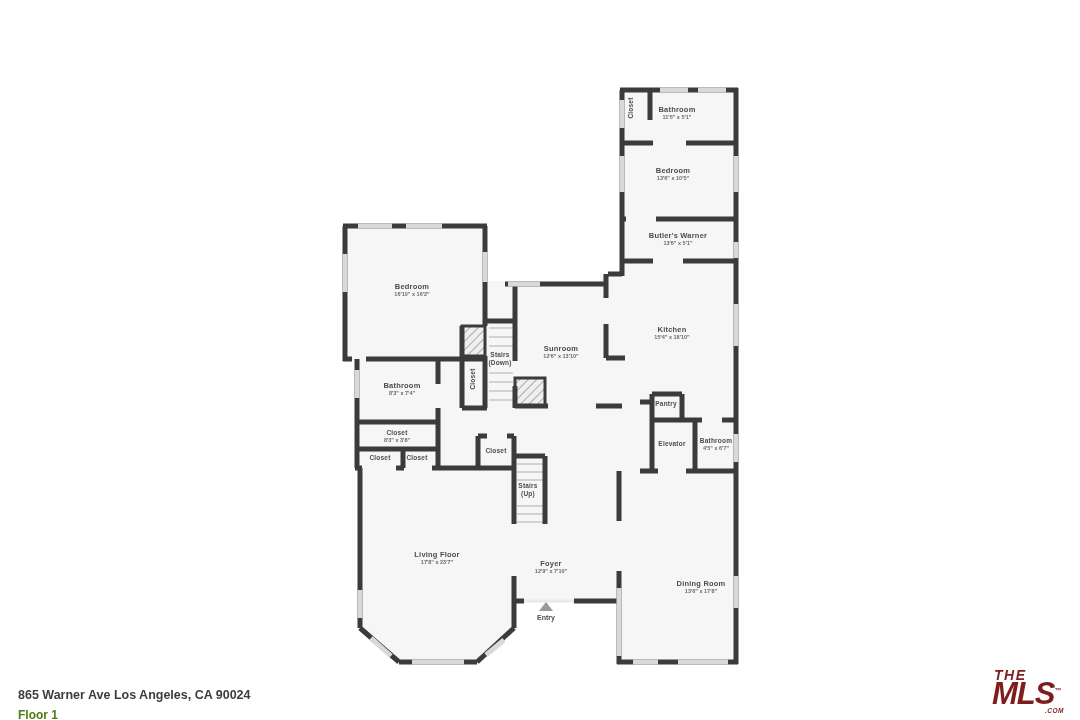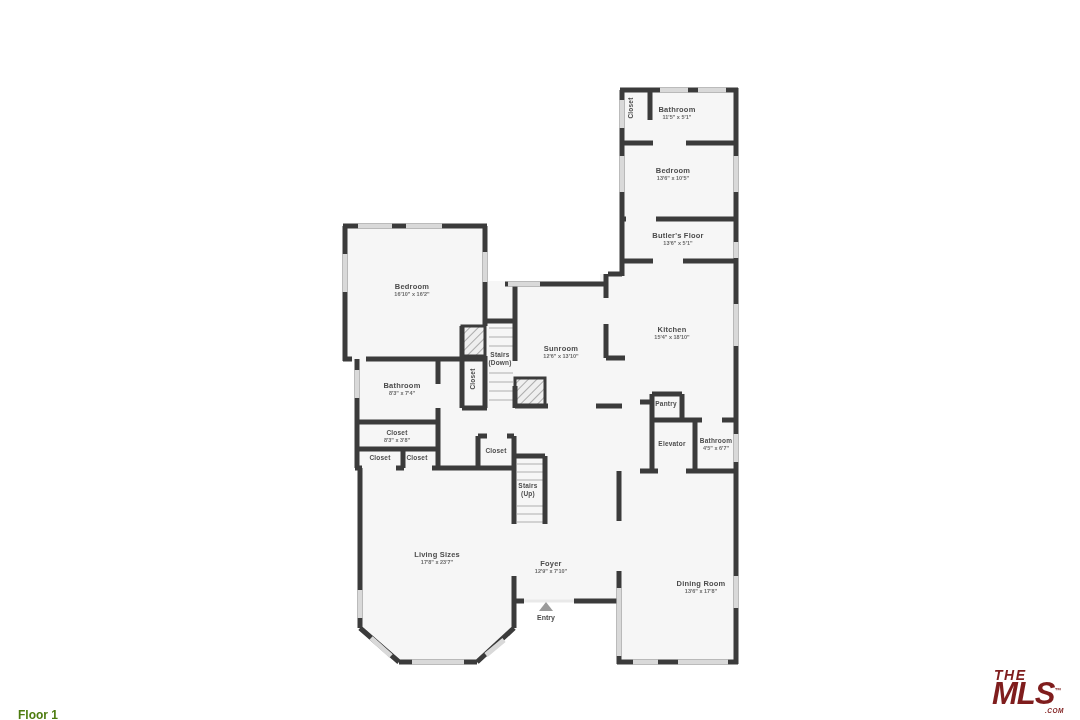--- a/index.html
+++ b/index.html
@@ -105,21 +105,21 @@
   </div>
   <div class="room" style="left:677px;top:97px">
     <div class="rn">Bathroom</div>
     <div class="rd">11'5" x 5'1"</div>
   </div>
   <div class="room" style="left:673px;top:158px">
     <div class="rn">Bedroom</div>
     <div class="rd">13'6" x 10'5"</div>
   </div>
   <div class="room" style="left:678px;top:223px">
-    <div class="rn">Butler's Floor</div>
+    <div class="rn">Butler's Warner</div>
     <div class="rd">13'6" x 5'1"</div>
   </div>
   <div class="room" style="left:672px;top:317px">
     <div class="rn">Kitchen</div>
     <div class="rd">15'4" x 18'10"</div>
   </div>
   <div class="room" style="left:561px;top:336px">
     <div class="rn">Sunroom</div>
     <div class="rd">12'6" x 13'10"</div>
   </div>
@@ -159,34 +159,35 @@
     <div class="rn sm">Pantry</div>
   </div>
   <div class="room" style="left:672px;top:428px">
     <div class="rn sm">Elevator</div>
   </div>
   <div class="room" style="left:716px;top:428px">
     <div class="rn sm">Bathroom</div>
     <div class="rd">4'5" x 6'7"</div>
   </div>
   <div class="room" style="left:437px;top:542px">
-    <div class="rn">Living Sizes</div>
+    <div class="rn">Living Floor</div>
     <div class="rd">17'8" x 23'7"</div>
   </div>
   <div class="room" style="left:551px;top:551px">
     <div class="rn">Foyer</div>
     <div class="rd">12'9" x 7'10"</div>
   </div>
   <div class="room" style="left:701px;top:571px">
     <div class="rn">Dining Room</div>
     <div class="rd">13'6" x 17'8"</div>
   </div>
 
   <div class="entry-label" style="left:546px;top:598px">Entry</div>
 
+  <div class="footer-address">865 Warner Ave Los Angeles, CA 90024</div>
   <div class="footer-floor">Floor 1</div>
 
   <div class="mls-logo" style="color:#7f1d1d">
     <div class="mls-the">THE</div>
     <div class="mls-main"><span>MLS</span><span class="mls-tm">™</span></div>
     <div class="mls-com">.COM</div>
   </div>
 
 </div>
 

